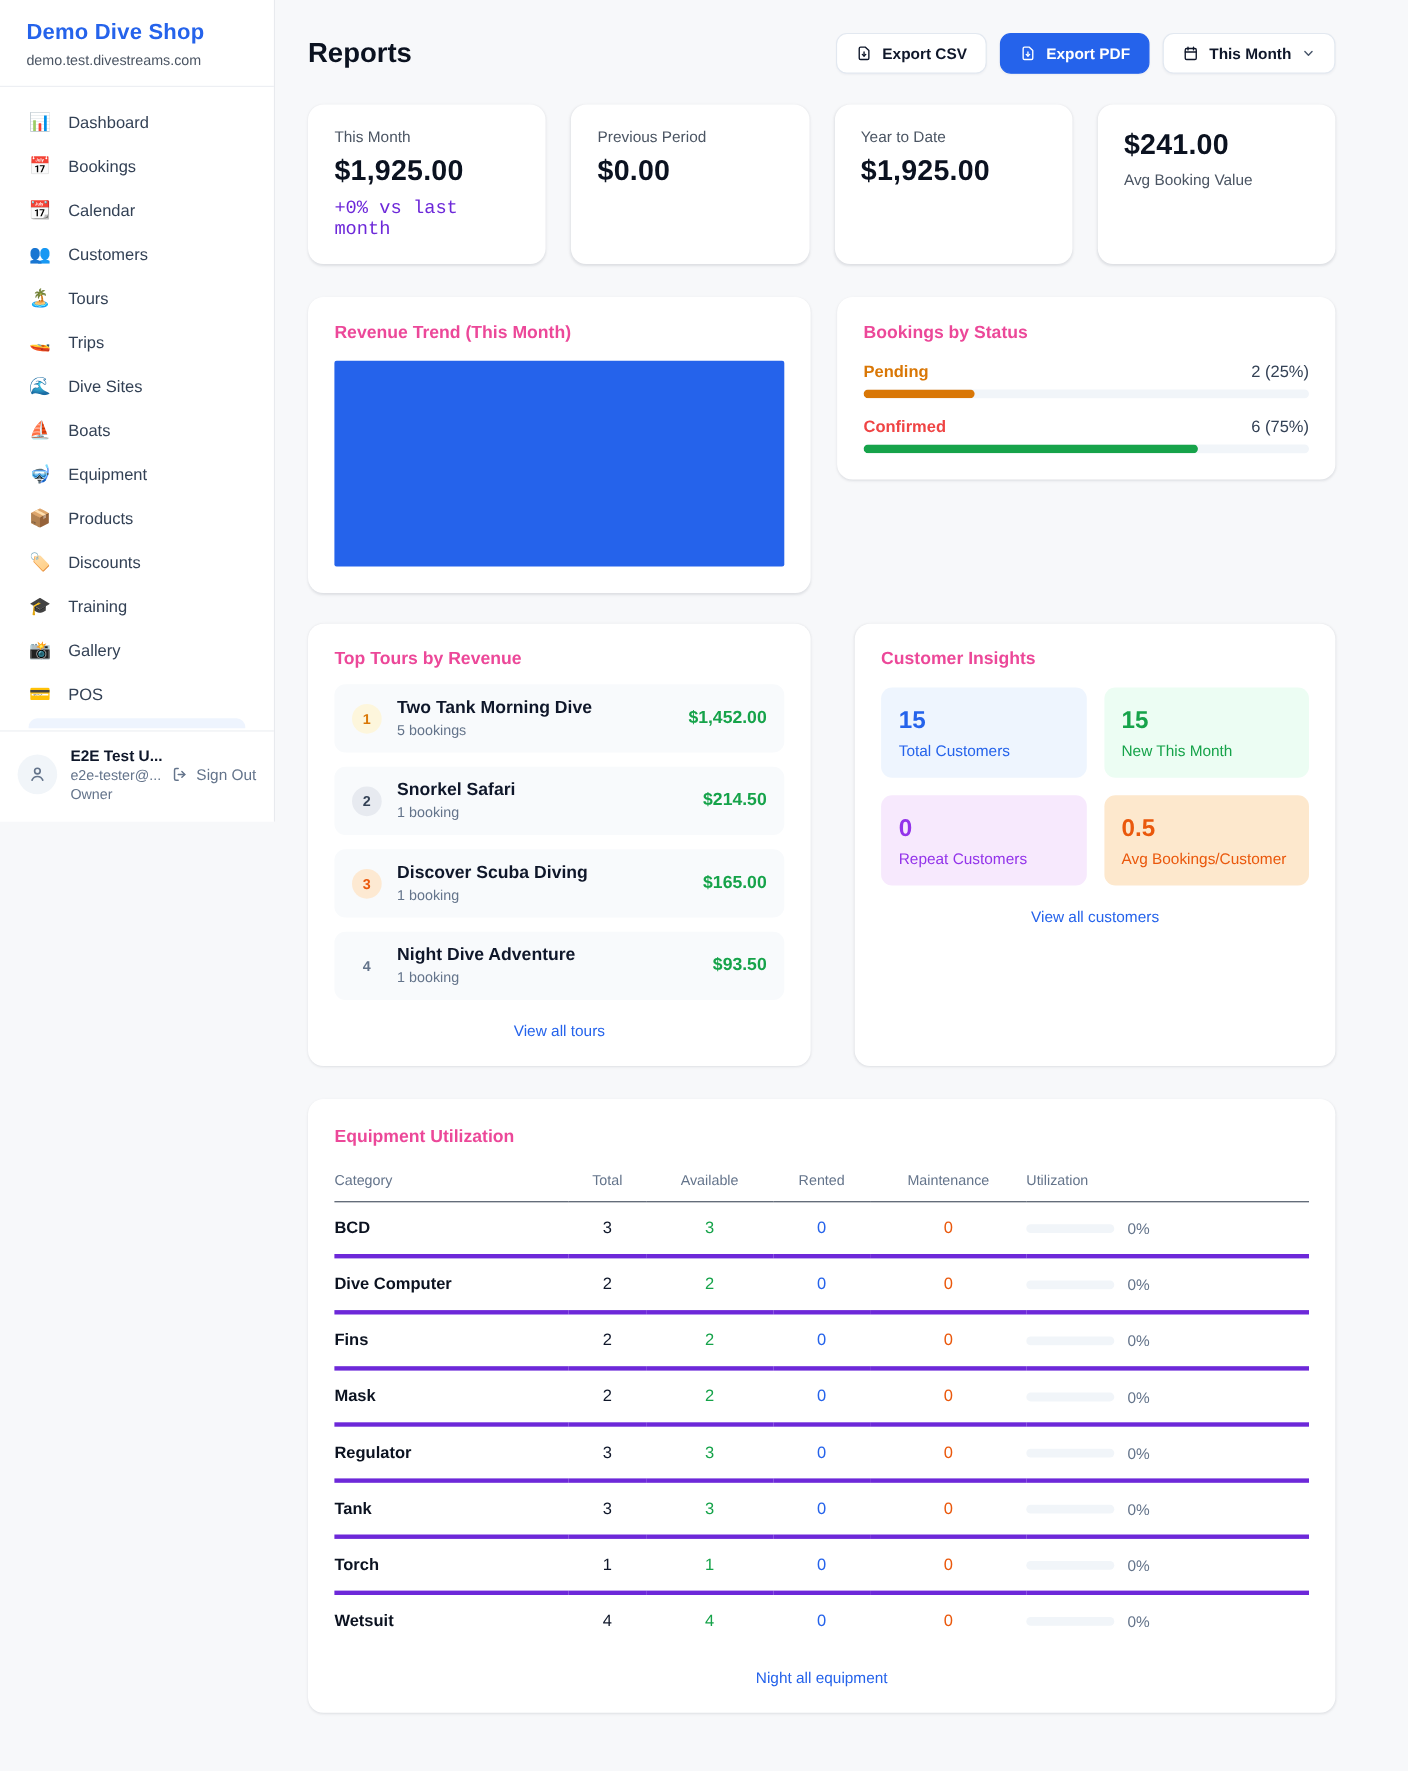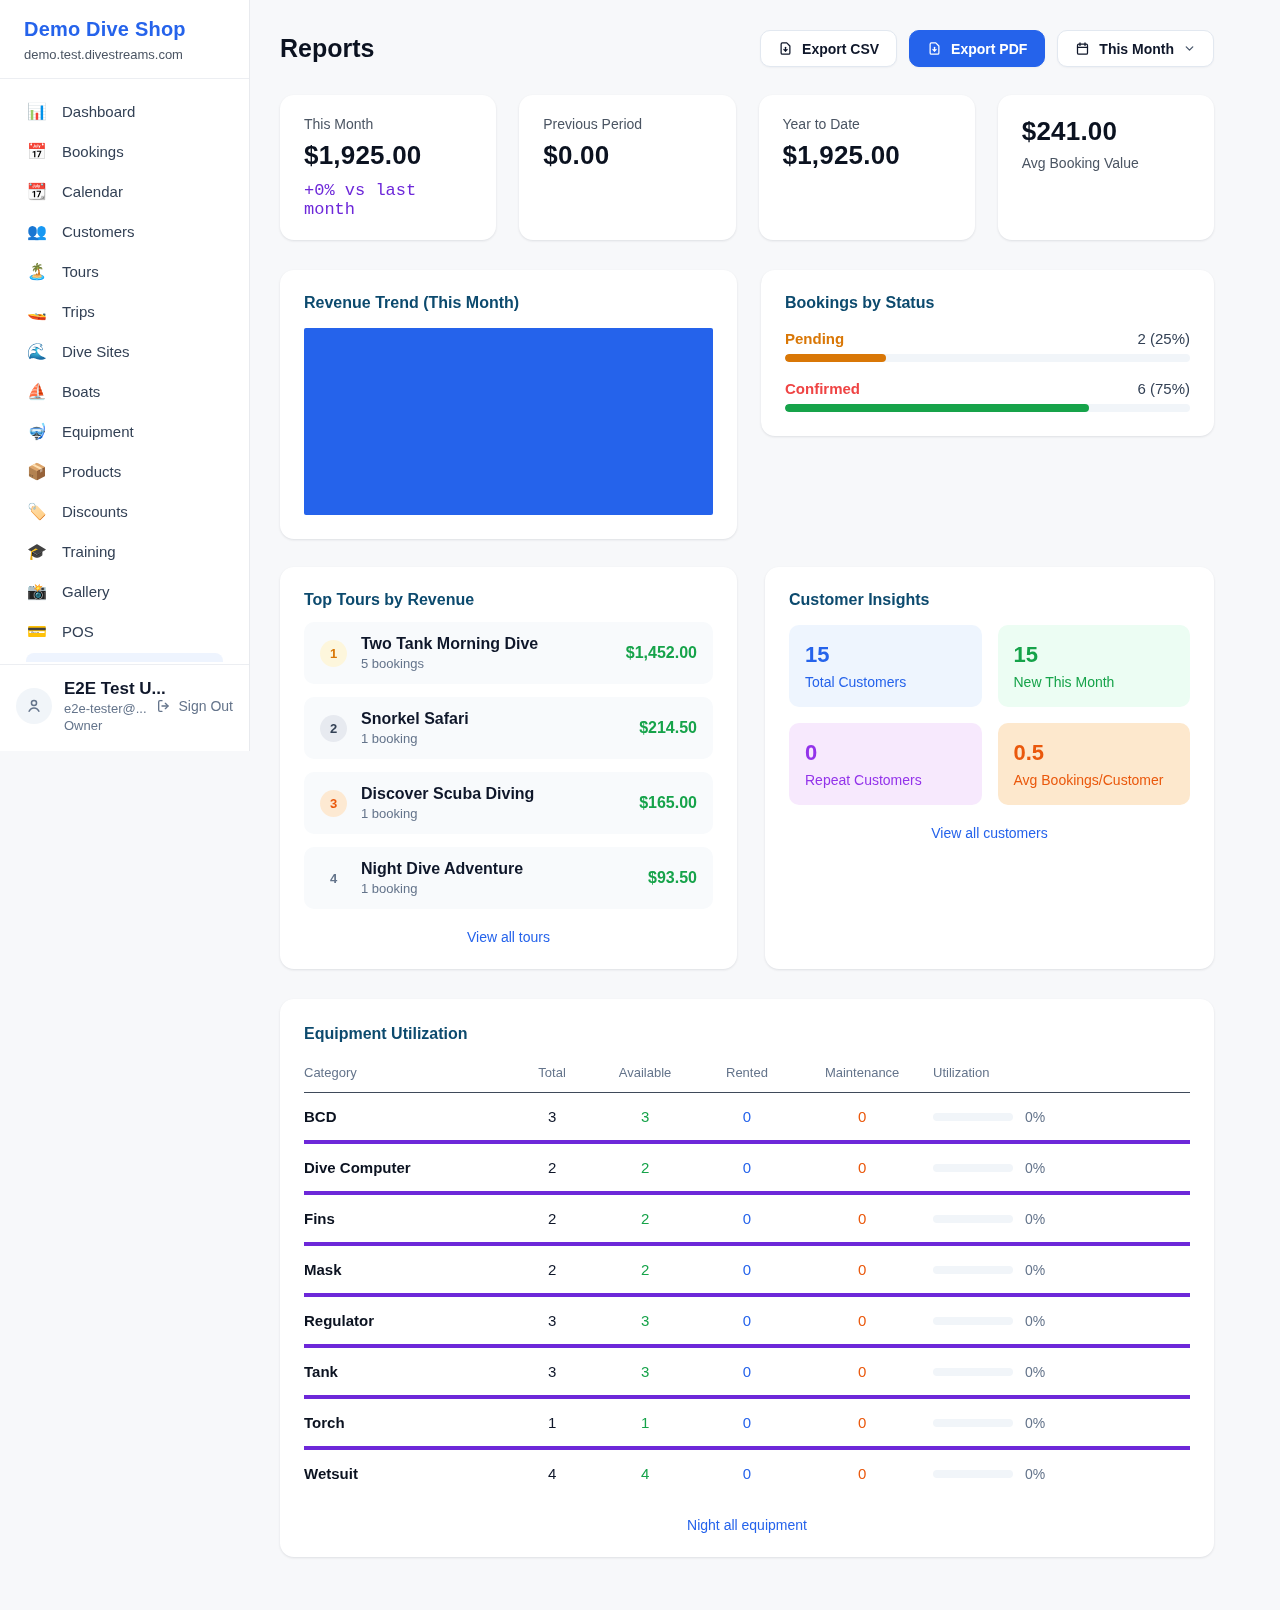--- a/index.html
+++ b/index.html
@@ -32,21 +32,21 @@
   .user-footer {
     border-top:1px solid #eceef2; padding:14px 16px 18px;
     display:flex; align-items:center; gap:12px;
   }
   .avatar {
     width:36px; height:36px; border-radius:50%;
     background:#f1f5f9; display:flex; align-items:center; justify-content:center;
     flex:0 0 auto; color:#64748b;
   }
   .user-info { min-width:0; flex:1; }
-  .user-name { font-size:17px; font-weight:700; color:#0f172a; white-space:nowrap; }
+  .user-name { font-size:14px; font-weight:700; color:#0f172a; white-space:nowrap; }
   .user-email, .user-role { font-size:13px; color:#64748b; margin-top:2px; white-space:nowrap; }
   .signout { display:flex; align-items:center; gap:7px; color:#64748b; font-size:14px; cursor:pointer; flex:0 0 auto; }
 
   
   .main { margin-left:250px; padding:30px 66px 60px 30px; }
   .page-header { display:flex; align-items:center; justify-content:space-between; margin-bottom:28px; }
   .page-title { font-size:25px; font-weight:800; color:#0b1220; }
   .header-actions { display:flex; gap:12px; }
   .btn {
     display:flex; align-items:center; gap:9px;
@@ -67,32 +67,32 @@
   .stat-card { padding:21px 24px; }
   .stat-label { font-size:14px; color:#4b5563; }
   .stat-value { font-size:26px; font-weight:800; color:#0b1220; margin-top:8px; letter-spacing:.2px; }
   .stat-delta { font-size:17px; color:#6d28d9; margin-top:10px;font-family:Liberation Mono, monospace; }
   .stat-card.value-first .stat-value { margin-top:0; }
   .stat-card.value-first .stat-label { margin-top:8px; }
 
   
   .charts-row { display:grid; grid-template-columns:457px 1fr; gap:24px; align-items:start; margin-bottom:28px; }
   .panel { padding:24px; }
-  .panel-title { font-size:16px; font-weight:700; color:#0c4a6e; }
+  .panel-title { font-size:16px; font-weight:700; color:#ec4899; }
   .chart-block { margin-top:16px; height:187px; background:#2563eb; border-radius:2px; }
 
   .status-row { margin-top:18px; }
   .status-line { display:flex; justify-content:space-between; align-items:baseline; }
   .status-label { font-size:15px; font-weight:700; }
   .status-count { font-size:15px; color:#334155; }
   .status-track { margin-top:7px; height:8px; border-radius:5px; background:#f1f5f9; overflow:hidden; }
   .status-fill { height:100%; border-radius:5px; }
 
   
-  .mid-row { display:grid; grid-template-columns:457px 1fr; gap:28px; margin-bottom:30px; }
+  .mid-row { display:grid; grid-template-columns:457px 1fr; gap:40px; margin-bottom:30px; }
   .tour-row {
     display:flex; align-items:center; gap:14px;
     background:#f8fafc; border-radius:10px; padding:13px 16px; margin-top:13px; cursor:pointer;
   }
   .rank {
     width:27px; height:27px; border-radius:50%; flex:0 0 auto;
     display:flex; align-items:center; justify-content:center;
     font-size:13px; font-weight:700;
   }
   .rank-1 { background:#fdf6dc; color:#d97706; }

